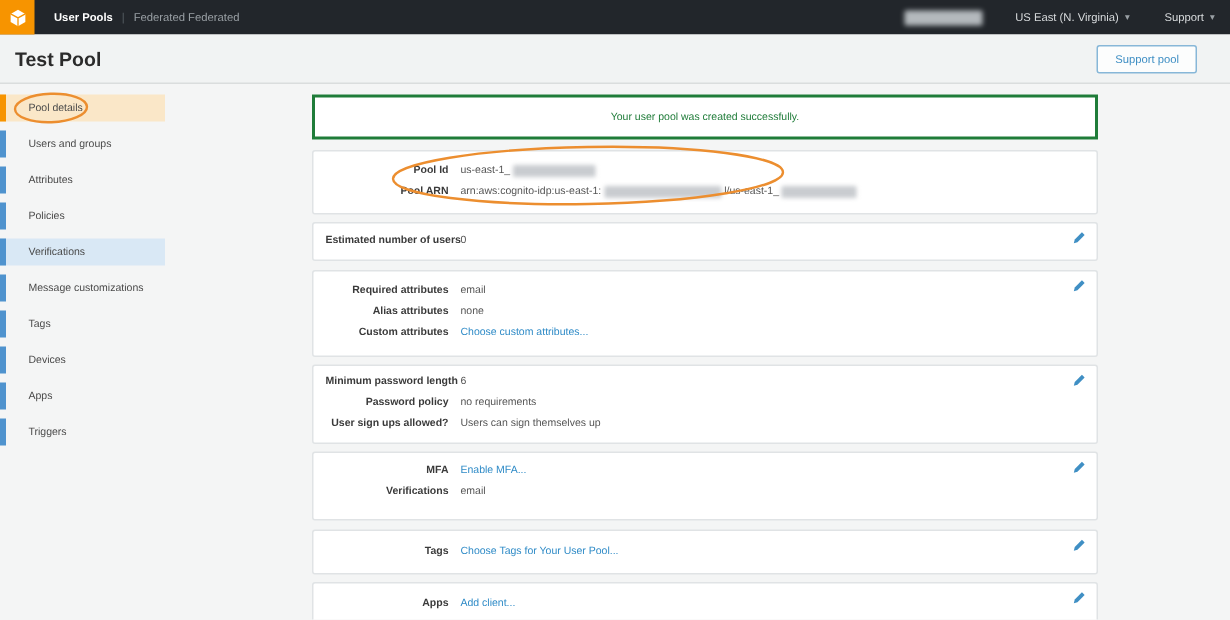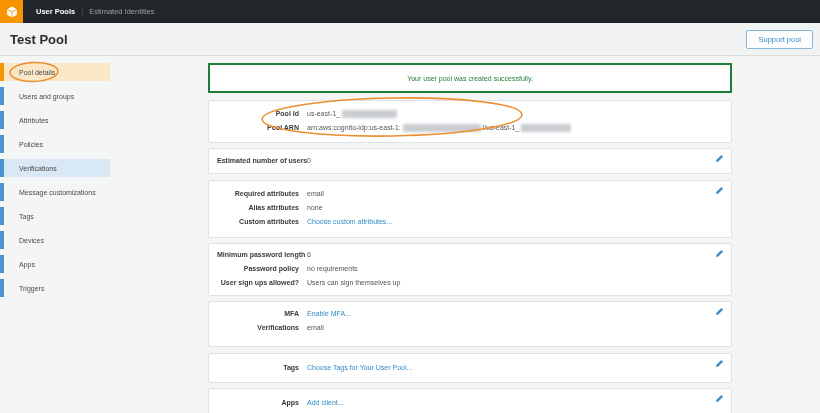--- a/index.html
+++ b/index.html
@@ -32,21 +32,21 @@
     border-radius:1px; filter:blur(1.6px); opacity:.9;
     margin-right:22px;
   }
   .nav-item { display:flex; align-items:center; cursor:pointer; }
   .nav-item + .nav-item { margin-left:22px; }
   .caret { font-size:5.5px; color:#9aa0a5; margin-left:3px; }
 
   
   .page-header {
     height:33px; background:#f1f3f3; border-bottom:1px solid #dadddd;
-    display:flex; align-items:center; padding:0 7px 0 10px;
+    display:flex; align-items:center; padding:0 22px 0 10px;
   }
   .page-title { font-size:13px; font-weight:bold; color:#2b2b2b; }
   .delete-btn {
     margin-left:auto; font-size:7.5px; color:#3f8fc4;
     background:#fcfdfd; border:1px solid #87b7d8; border-radius:2px;
     padding:4px 11px; cursor:pointer; font-family:inherit;
   }
 
   
   .layout { display:flex; align-items:flex-start; }
@@ -106,22 +106,33 @@
 <header class="topnav">
   <div class="logo">
     <svg width="14" height="14" viewBox="0 0 24 24">
       <path d="M12 2.6 L20.4 7.3 L20.4 16.7 L12 21.4 L3.6 16.7 L3.6 7.3 Z" fill="#ffffff"></path>
       <path d="M3.6 7.3 L12 11.9 M20.4 7.3 L12 11.9 M12 11.9 L12 21.4" stroke="#f79400" stroke-width="1.5" fill="none"></path>
     </svg>
   </div>
   <nav class="nav-left">
     <a class="nav-up">User Pools</a>
     <span class="nav-sep">|</span>
-    <a class="nav-fi">Estimated Identities</a>
+    <a class="nav-fi">Federated Federated</a>
   </nav>
+  <div class="nav-right">
+    <span class="nav-redact"></span>
+    <span class="nav-item">
+      <span>US East (N. Virginia)</span>
+      <span class="caret">▼</span>
+    </span>
+    <span class="nav-item">
+      <span>Support</span>
+      <span class="caret">▼</span>
+    </span>
+  </div>
 </header>
 
 <div class="page-header">
   <h1 class="page-title">Test Pool</h1>
   <button class="delete-btn">Support pool</button>
 </div>
 
 <div class="layout">
 
   <aside class="sidebar">

